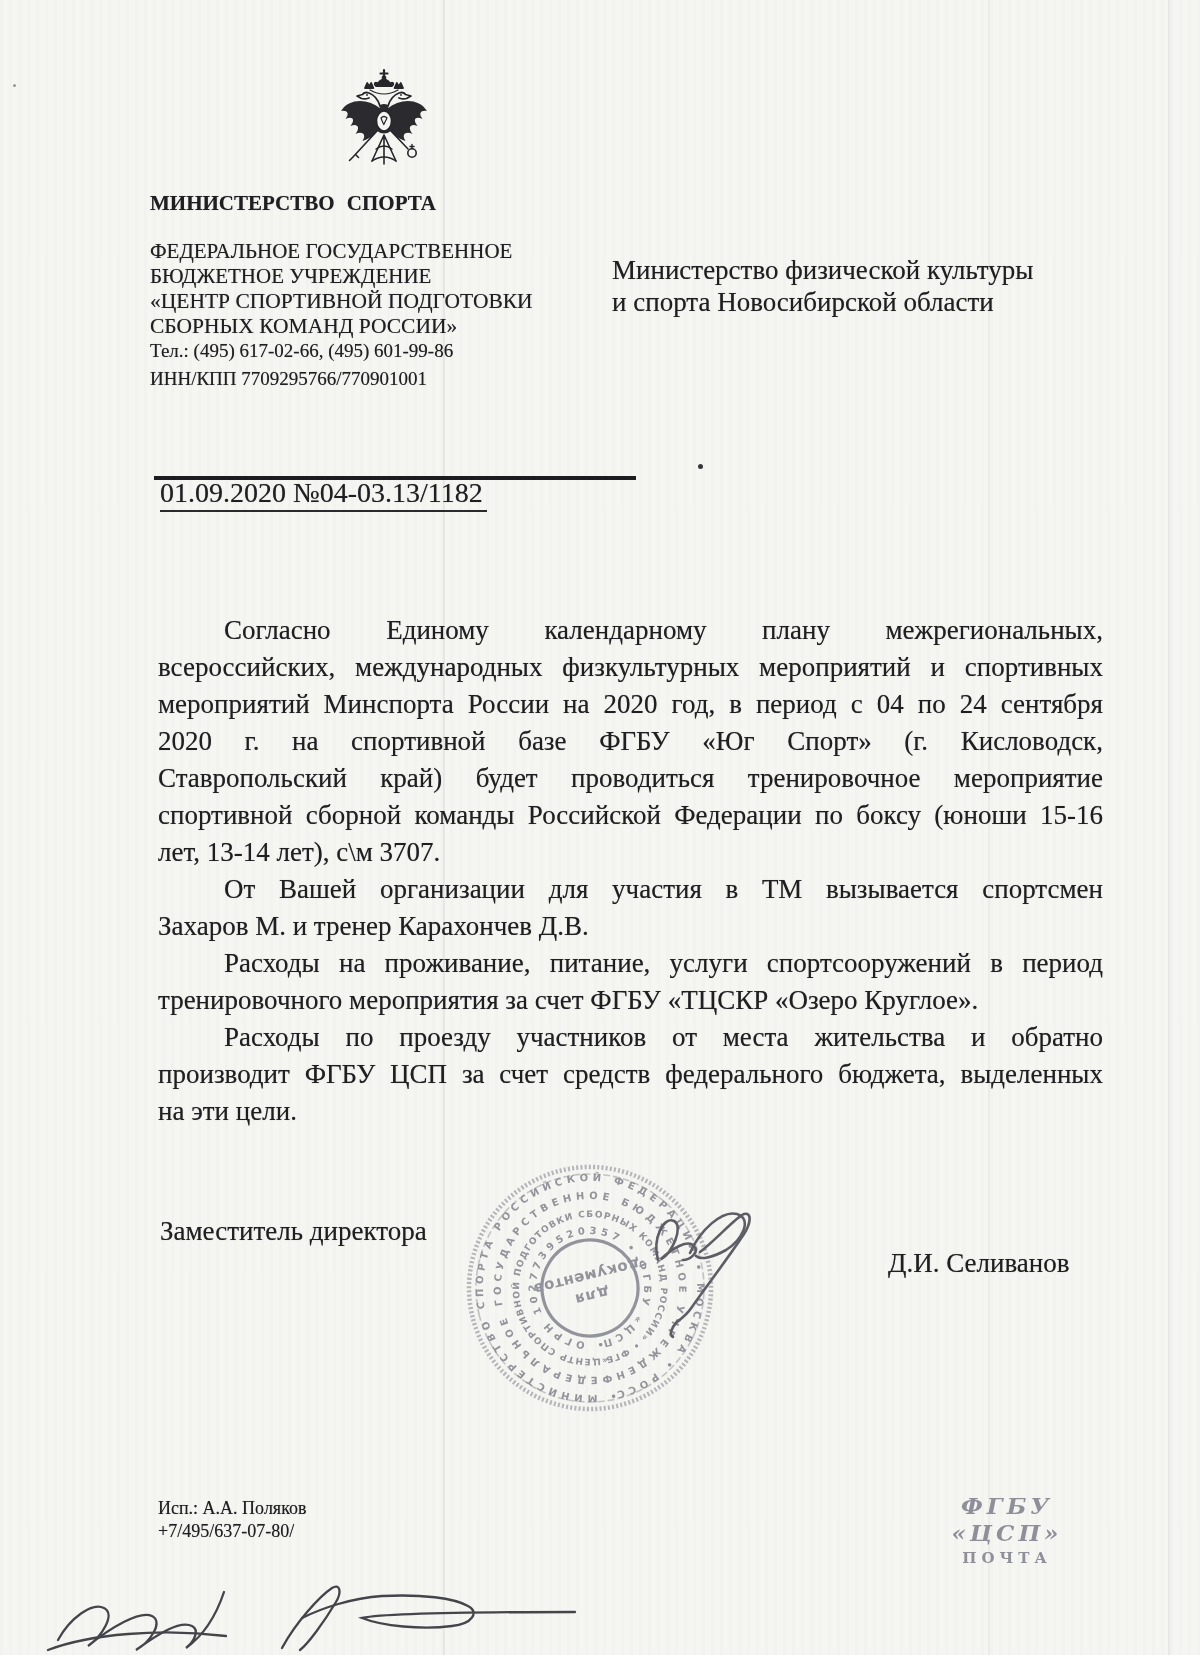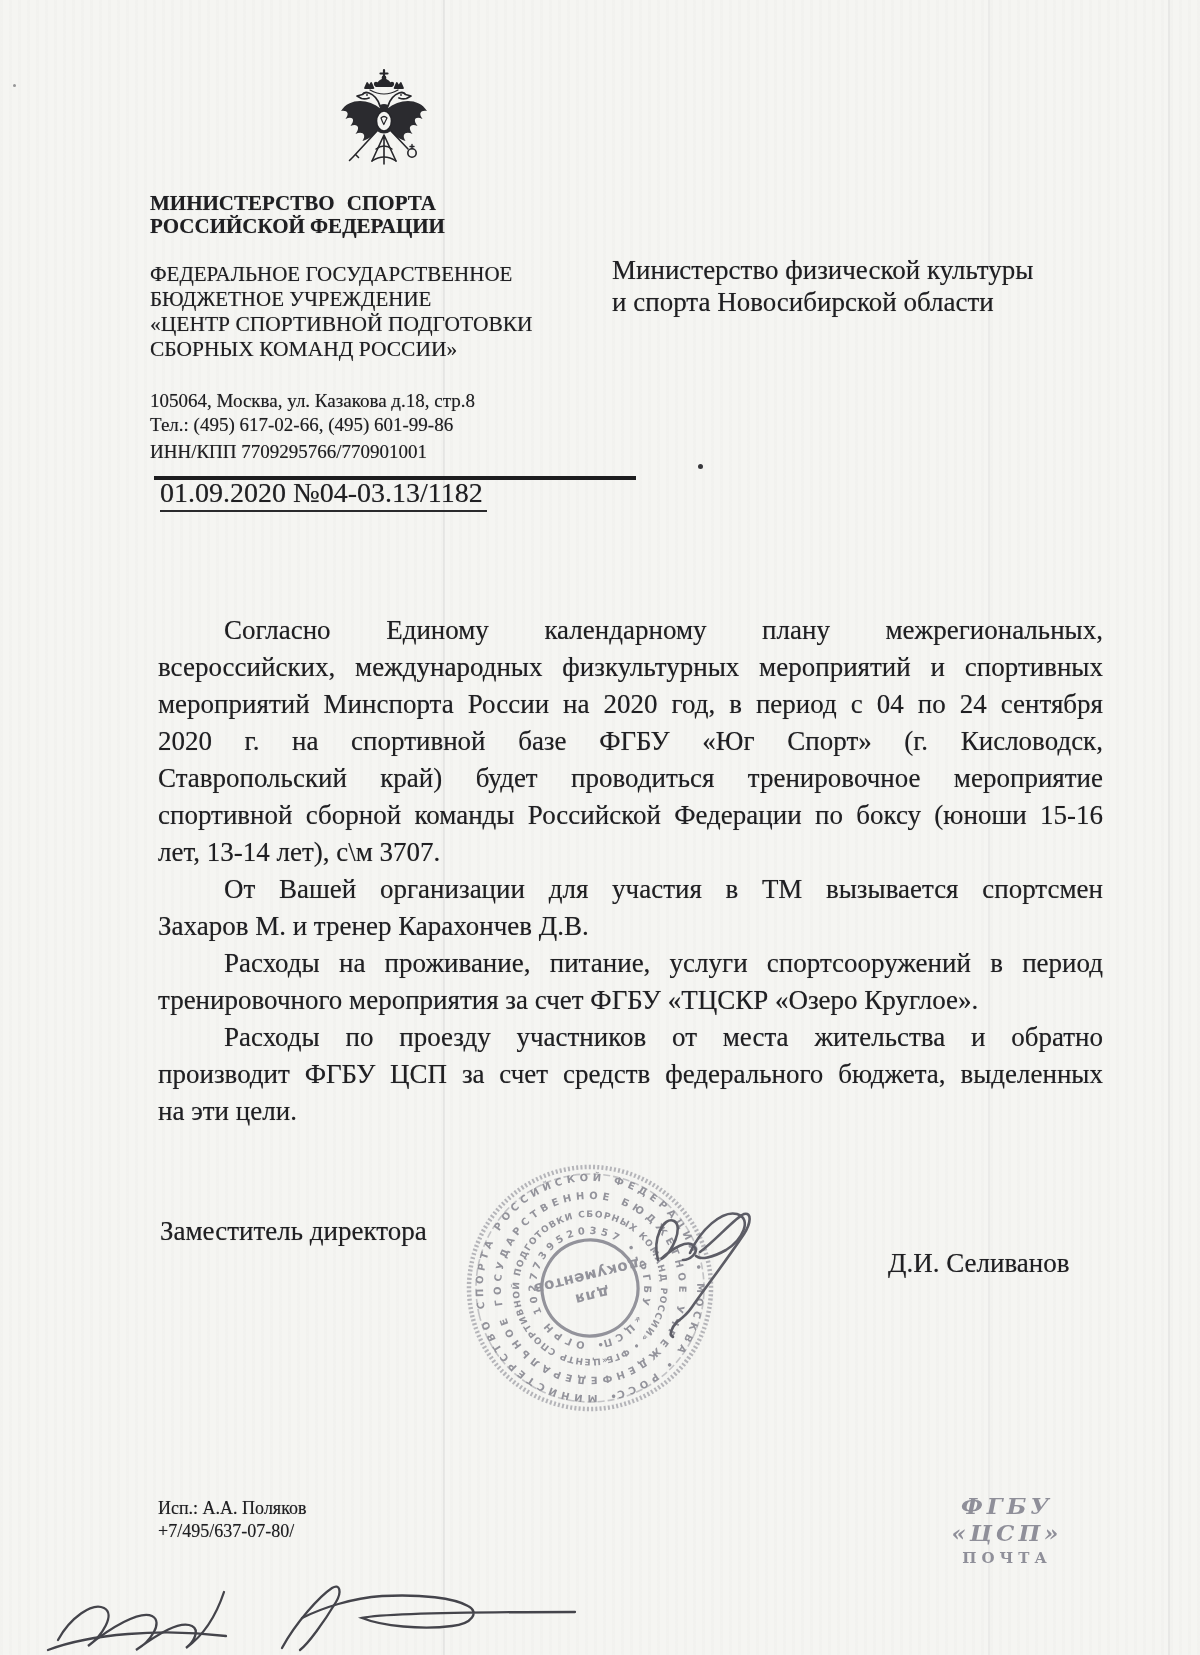--- a/index.html
+++ b/index.html
@@ -72,26 +72,24 @@
       <path d="M38 93 Q50 85 62 93 M42 81 Q50 75 58 81" stroke-width="1.4"></path>
       <path d="M43 63 L19 89 M19 89 l-3.5 3.5 M21.5 86.5 l3 3" stroke-width="1.6"></path>
       <path d="M57 63 L74 81" stroke-width="1.6"></path>
       <circle cx="78" cy="85" r="4.2" stroke-width="1.6"></circle>
       <path d="M78 80.5 v-4 M76 78.5 h4" stroke-width="1.4"></path>
     </g>
   </svg>
 
   <div class="abs lh-col ink">
     <div class="lh-ministry">МИНИСТЕРСТВО СПОРТА</div>
-    <div class="lh-ministry2">РОССИЙСКОЙ ФЕДЕРАЦИИ</div>
     <div class="lh-org">ФЕДЕРАЛЬНОЕ ГОСУДАРСТВЕННОЕ</div>
     <div class="lh-org" style="margin-top:0;">БЮДЖЕТНОЕ УЧРЕЖДЕНИЕ</div>
     <div class="lh-org-bold">«ЦЕНТР СПОРТИВНОЙ ПОДГОТОВКИ</div>
     <div class="lh-org-bold">СБОРНЫХ КОМАНД РОССИИ»</div>
-    <div class="lh-addr">105064, Москва, ул. Казакова д.18, стр.8</div>
     <div class="lh-addr" style="margin-top:0;">Тел.: (495) 617-02-66, (495) 601-99-86</div>
     <div class="lh-addr" style="margin-top:4px;">ИНН/КПП 7709295766/770901001</div>
   </div>
 
   <div class="abs recipient ink">
     <div>Министерство физической культуры</div>
     <div>и спорта Новосибирской области</div>
   </div>
 
   <div class="abs rule"></div>

